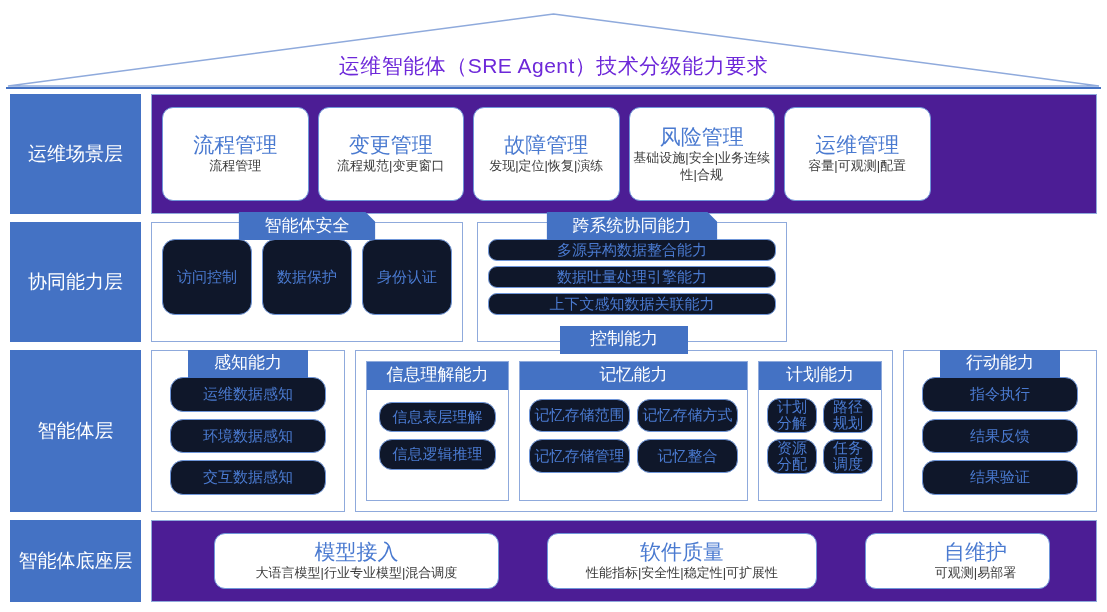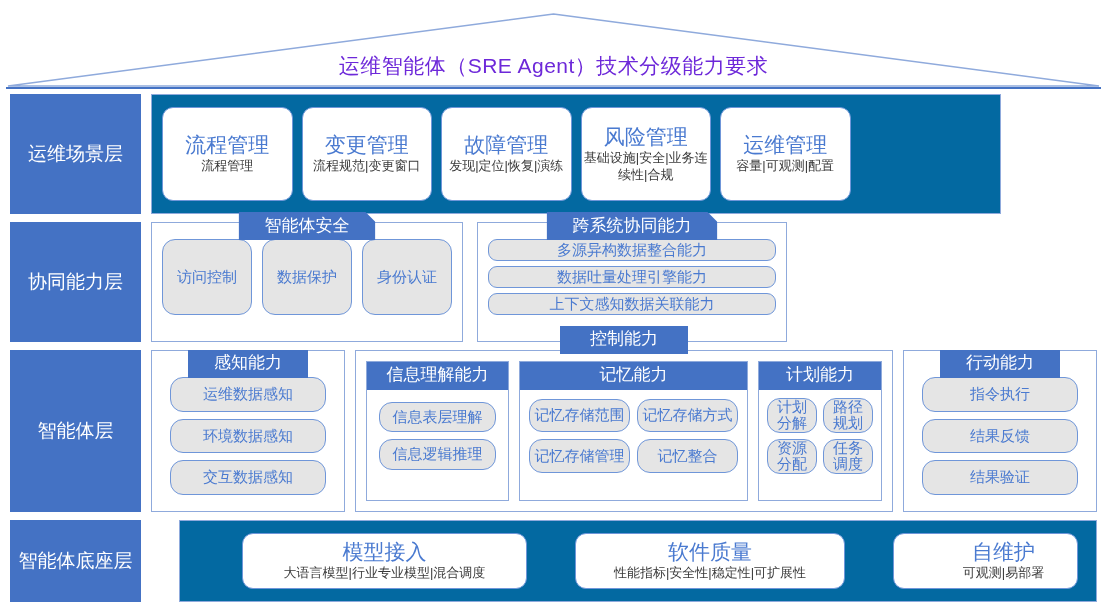--- a/index.html
+++ b/index.html
@@ -26,36 +26,36 @@
 
   
   .layer { position: absolute; display: flex; }
   .layer-label {
     background: #4472c4; color: #ffffff;
     display: flex; align-items: center; justify-content: center;
     text-align: center; font-size: 19px; line-height: 1.25;
     flex: 0 0 auto;
   }
   .layer-body {
-    border: 1px solid #8faadc; background: #0369a1;
+    border: 1px solid #8faadc; background: #4c1d95;
     position: relative; flex: 1 1 auto;
     box-sizing: border-box;
   }
 
   
   .card {
     border: 1.6px solid #6f96d9; border-radius: 11px; background: #fff;
     display: flex; flex-direction: column; align-items: center;
     justify-content: center; box-sizing: border-box; text-align: center;
   }
   .card .main { font-size: 21px; color: #4a7ad0; line-height: 1.1; }
   .card .sub  { font-size: 13px; color: #3a3a3a; line-height: 1.25; margin-top: 2px; }
 
   
-  #layer1 { left: 10px; top: 94px; width: 991px; height: 120px; }
+  #layer1 { left: 10px; top: 94px; width: 1087px; height: 120px; }
   #layer1 .layer-label { width: 131px; }
   #layer1 .layer-body { margin-left: 10px; }
   #l1-grid {
     position: absolute; inset: 12px 10px 12px 10px;
     display: grid; grid-template-columns: repeat(6, 1fr); gap: 9px;
   }
 
   
   #layer2 { left: 10px; top: 222px; width: 1087px; height: 120px; }
   #layer2 .layer-label { width: 131px; }
@@ -70,21 +70,21 @@
   }
   .group-tab {
     position: absolute; top: -11px; left: 50%; transform: translateX(-50%);
     background: #4472c4; color: #fff; font-size: 17px;
     padding: 3px 26px 4px 26px; white-space: nowrap; line-height: 1.25;
     clip-path: polygon(0 0, calc(100% - 10px) 0, 100% 10px, 100% 100%, 0 100%);
   }
   .group-inner-row { display: flex; gap: 10px; height: 100%; align-items: stretch; }
   .group-inner-col { display: flex; flex-direction: column; gap: 5px; width: 100%; }
   .pill {
-    border: 1.4px solid #6f96d9; border-radius: 13px; background: #e5e5e5;
+    border: 1.4px solid #6f96d9; border-radius: 13px; background: #0f172a;
     font-size: 15px; color: #4a7ad0; text-align: center;
     display: flex; align-items: center; justify-content: center;
     box-sizing: border-box; white-space: nowrap; font-family: Liberation Serif, serif;
   }
   .pill-sm { border-radius: 9px; font-size: 15px; }
 
   
   #layer3 { left: 10px; top: 350px; width: 1087px; height: 162px; }
   #layer3 .layer-label { width: 131px; }
   #layer3 .layer-body {
@@ -103,21 +103,21 @@
     position: absolute; top: -1px; left: 50%; transform: translateX(-50%);
     padding: 2px 26px 3px 26px; z-index: 3;
   }
   .bar-head.above {
     position: absolute; top: -25px; left: 50%; transform: translateX(-50%);
     padding: 2px 30px 3px 30px; z-index: 3;
   }
   .stack { display: flex; flex-direction: column; gap: 7px; }
 
   
-  #layer4 { left: 10px; top: 520px; width: 1087px; height: 82px; gap: 28px; }
+  #layer4 { left: 10px; top: 520px; width: 1087px; height: 82px; }
   #layer4 .layer-label { width: 131px; font-size: 19px; }
   #layer4 .layer-body { margin-left: 10px; }
   #l4-grid {
     position: absolute; inset: 10px 14px 10px 14px;
     display: flex; align-items: center; gap: 48px; justify-content: flex-start;
     padding-left: 48px;
   }
   #l4-grid .card { height: 56px; }
 </style>
 </head>

